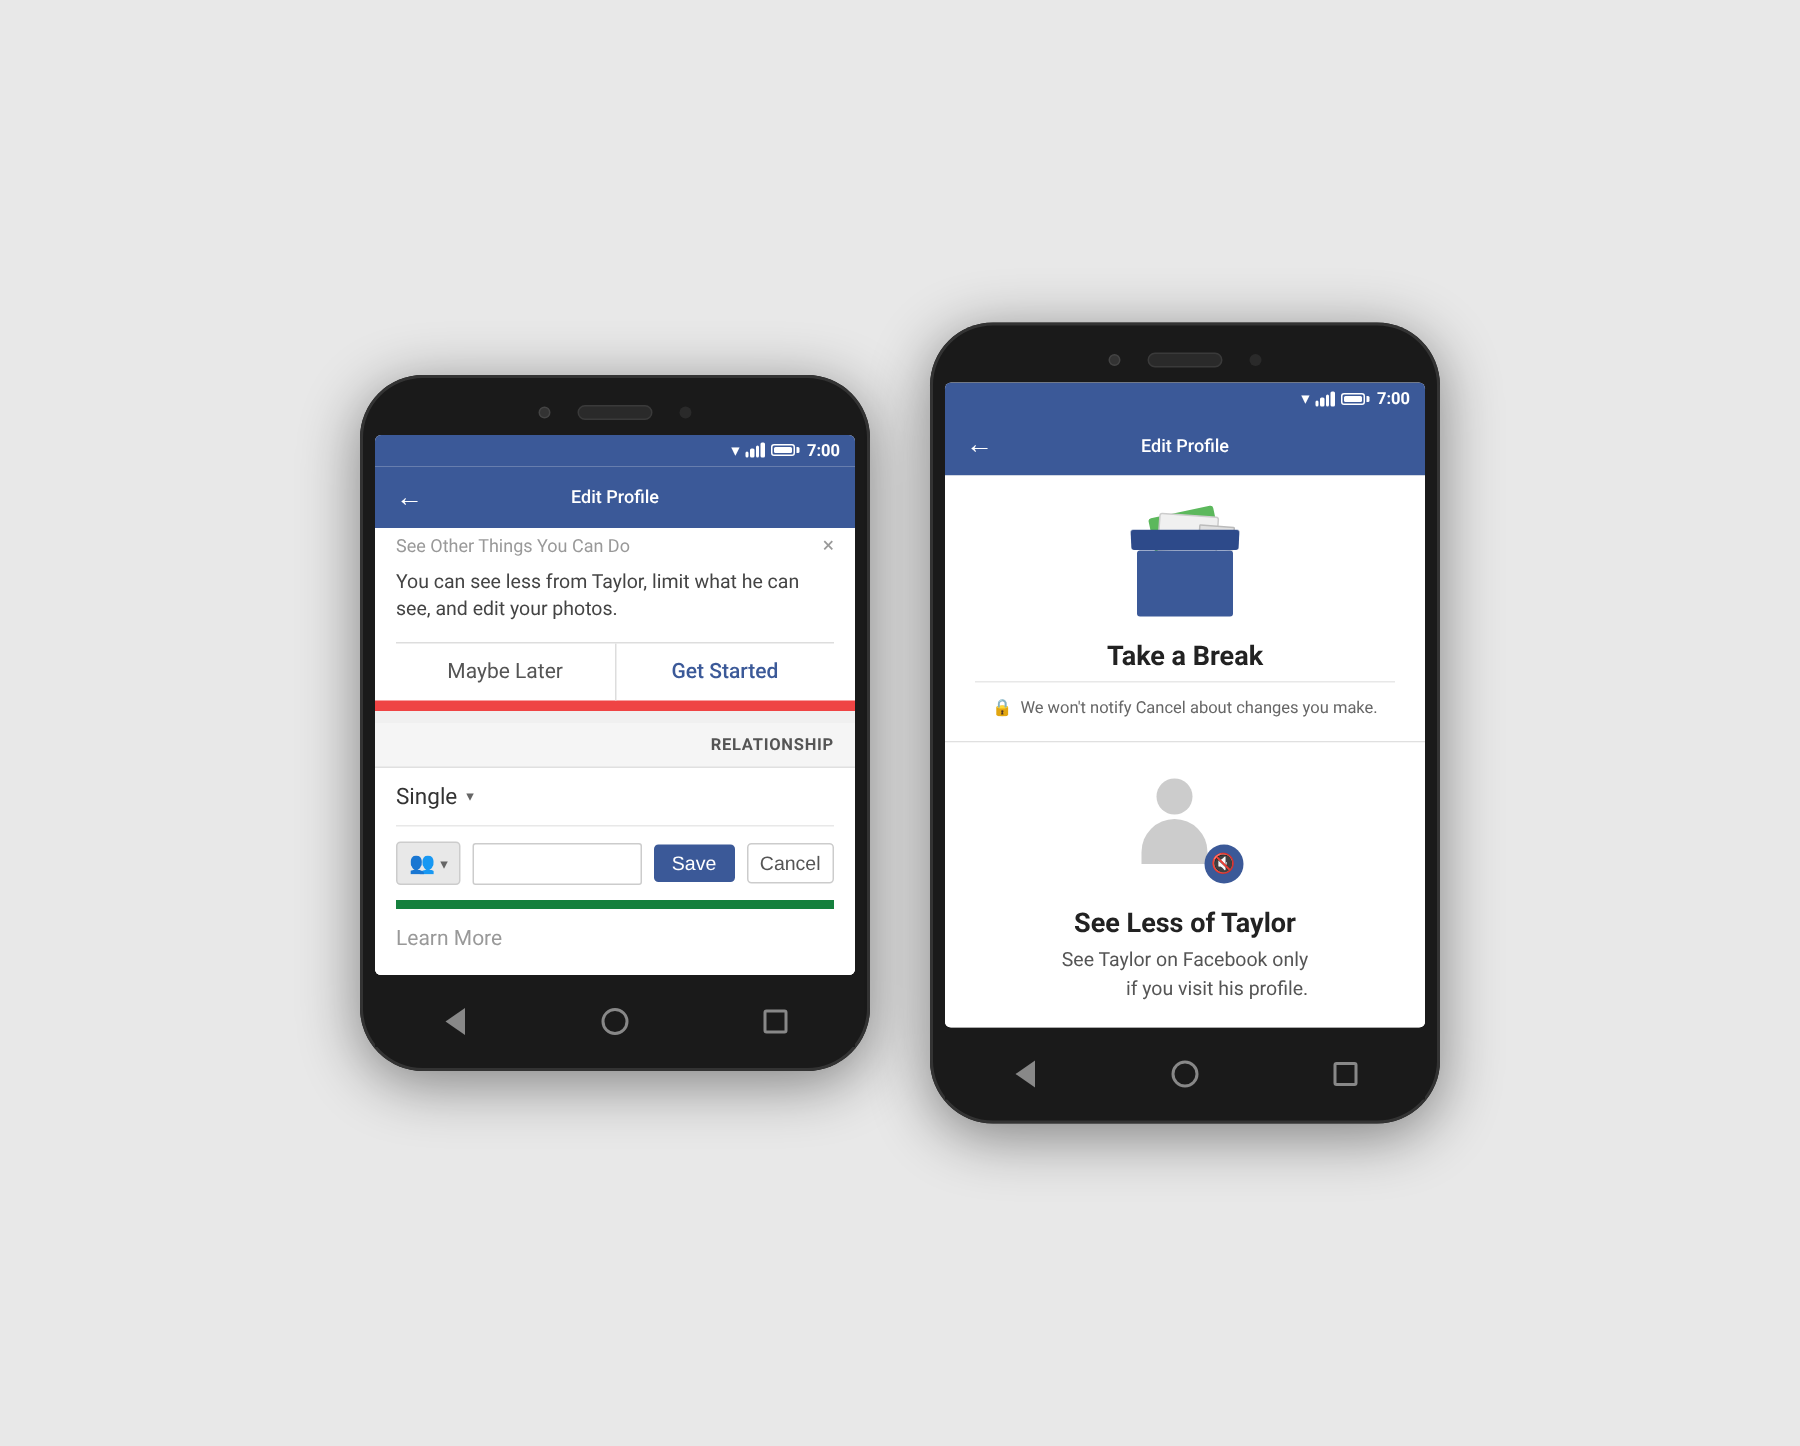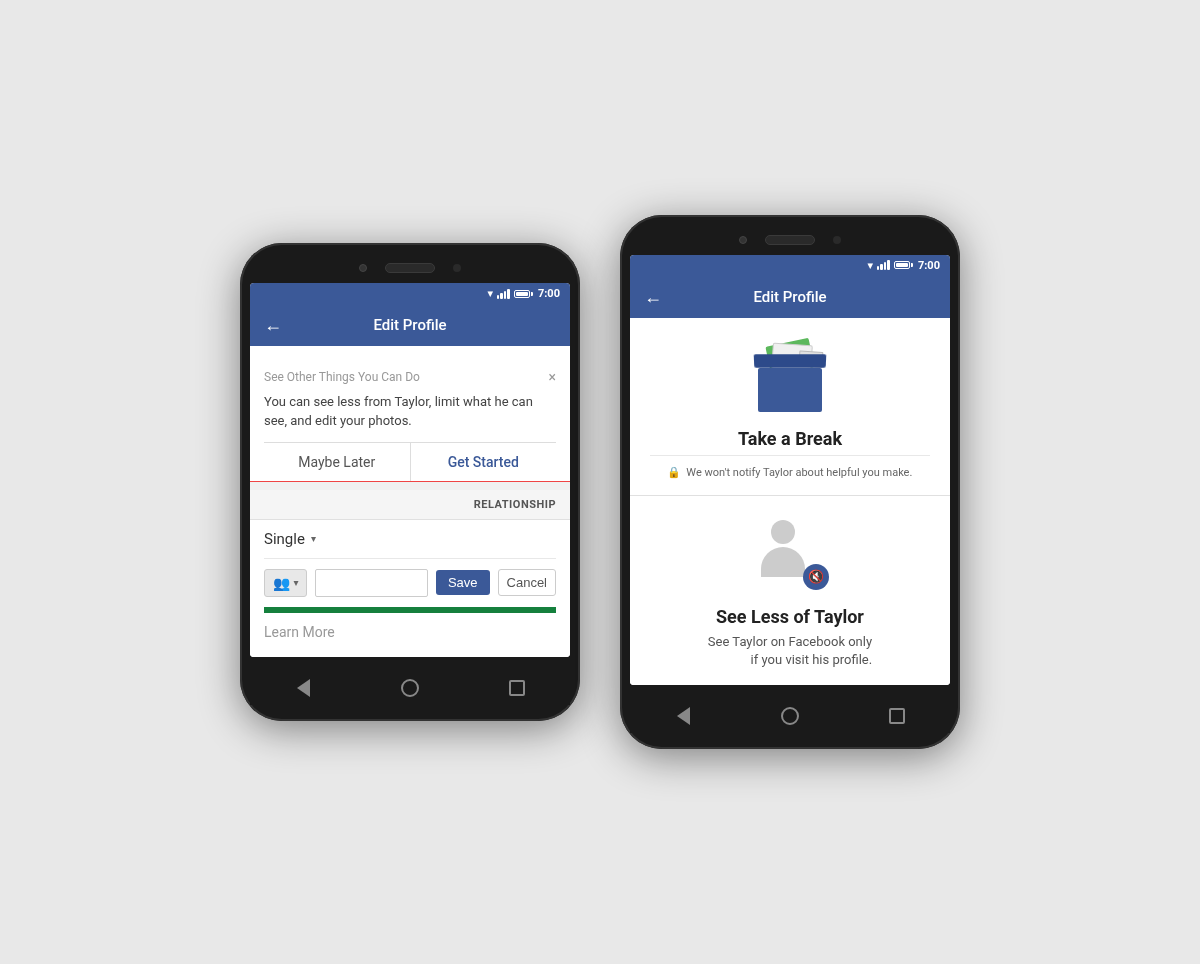--- a/index.html
+++ b/index.html
@@ -129,21 +129,21 @@
       align-items: center;
       gap: 10px;
     }
     .back-arrow {
       color: white;
       font-size: 18px;
       cursor: pointer;
     }
     .header-title {
       color: white;
-      font-size: 15px;
+      font-size: 12px;
       font-weight: 500;
       flex: 1;
       text-align: center;
       margin-right: 28px;
     }
 
     
     .screen-content {
       flex: 1;
       background: #f0f0f0;
@@ -178,22 +178,22 @@
     .nav-square {
       width: 16px; height: 16px;
       border: 2px solid #888;
       border-radius: 2px;
     }
 
     
     .popup-card {
       background: white;
       margin: 0;
-      border-bottom: 1px solid #ef4444;
-      padding: 23px 14px 0 14px;
+      border-bottom: 7px solid #ef4444;
+      padding: 4px 14px 0 14px;
     }
     .popup-header {
       display: flex;
       justify-content: space-between;
       align-items: center;
       margin-bottom: 8px;
     }
     .popup-title {
       color: #999;
       font-size: 12px;
@@ -592,21 +592,21 @@
           <div class="box-card1"></div>
           <div class="box-card2">
             <div class="box-photo"></div>
           </div>
           <div class="box-lid"></div>
           <div class="box-body"></div>
         </div>
         <div class="take-break-title">Take a Break</div>
         <div class="privacy-note">
           <span class="lock-icon">🔒</span>
-          <span>We won't notify Taylor about helpful you make.</span>
+          <span>We won't notify Cancel about changes you make.</span>
         </div>
       </div>
 
       <div class="see-less-section">
         <div class="person-mute-icon">
           <div class="person-silhouette">
             <div class="person-head"></div>
             <div class="person-body"></div>
           </div>
           <div class="mute-badge">🔇</div>

